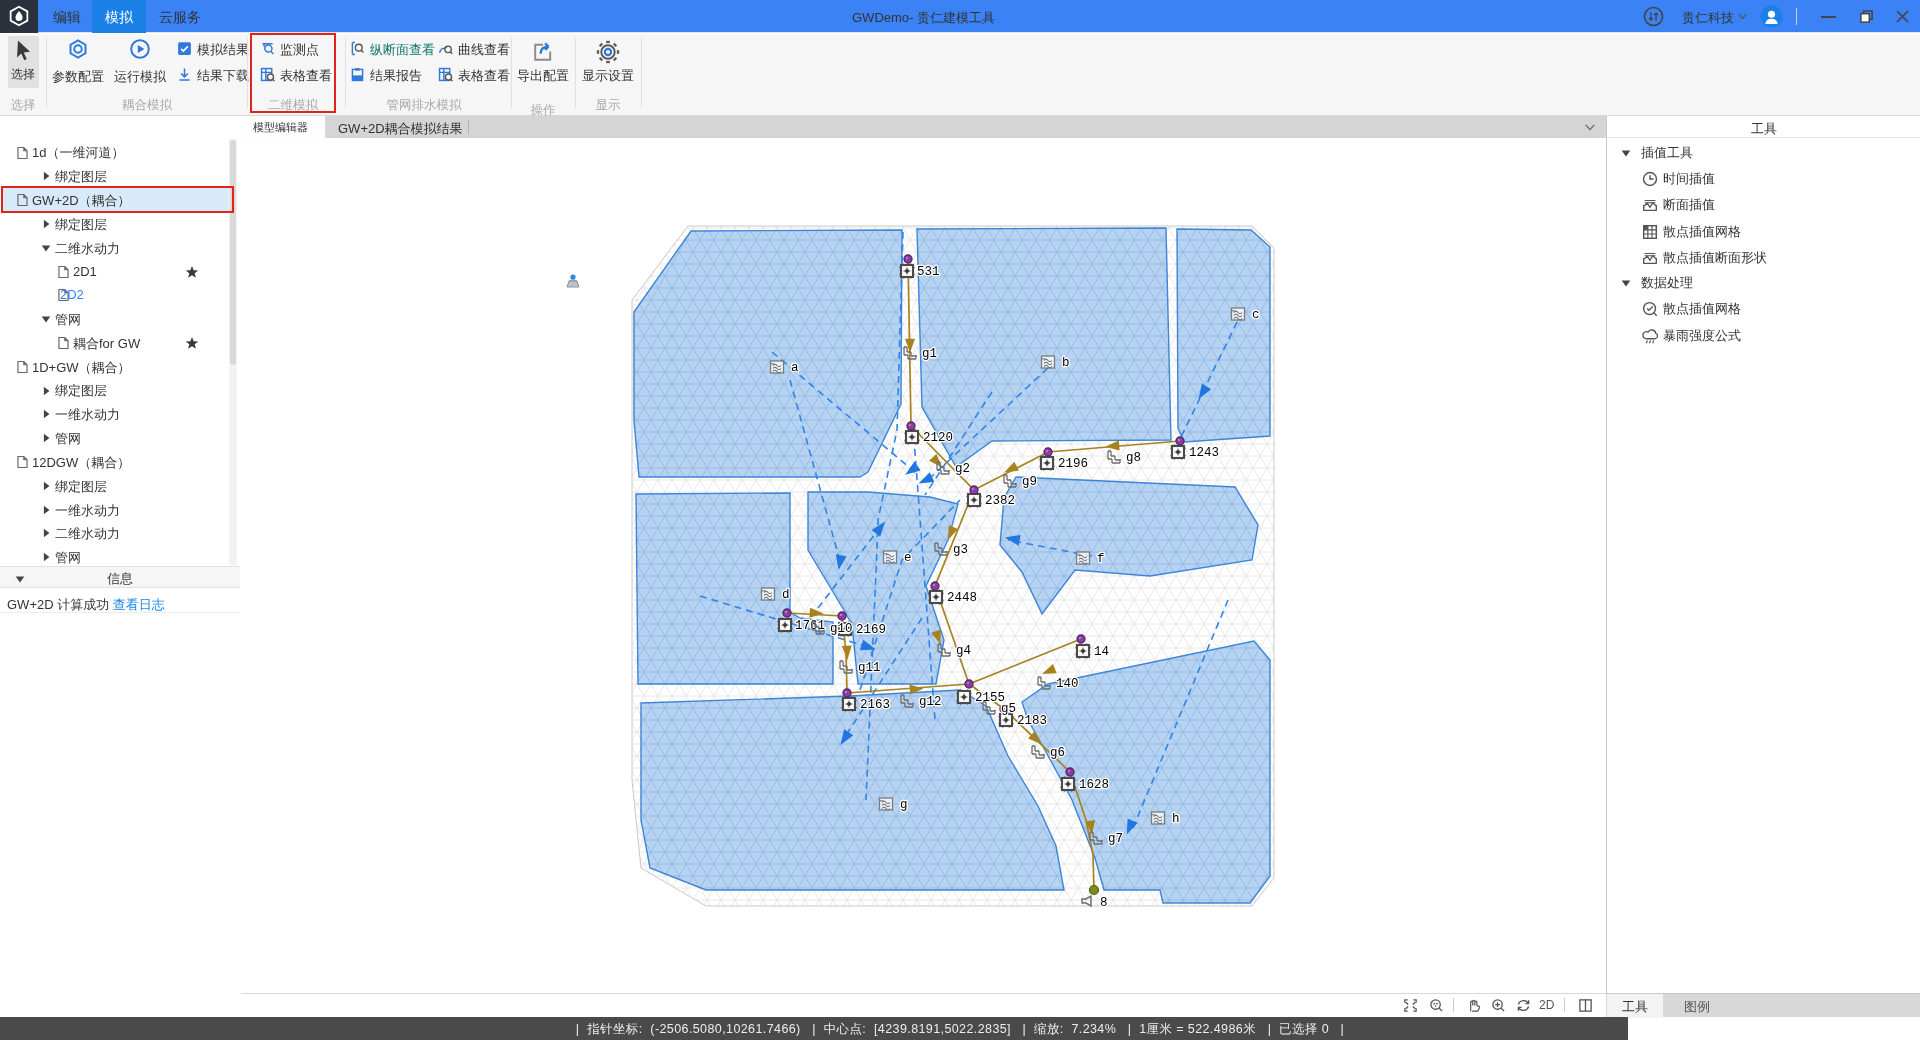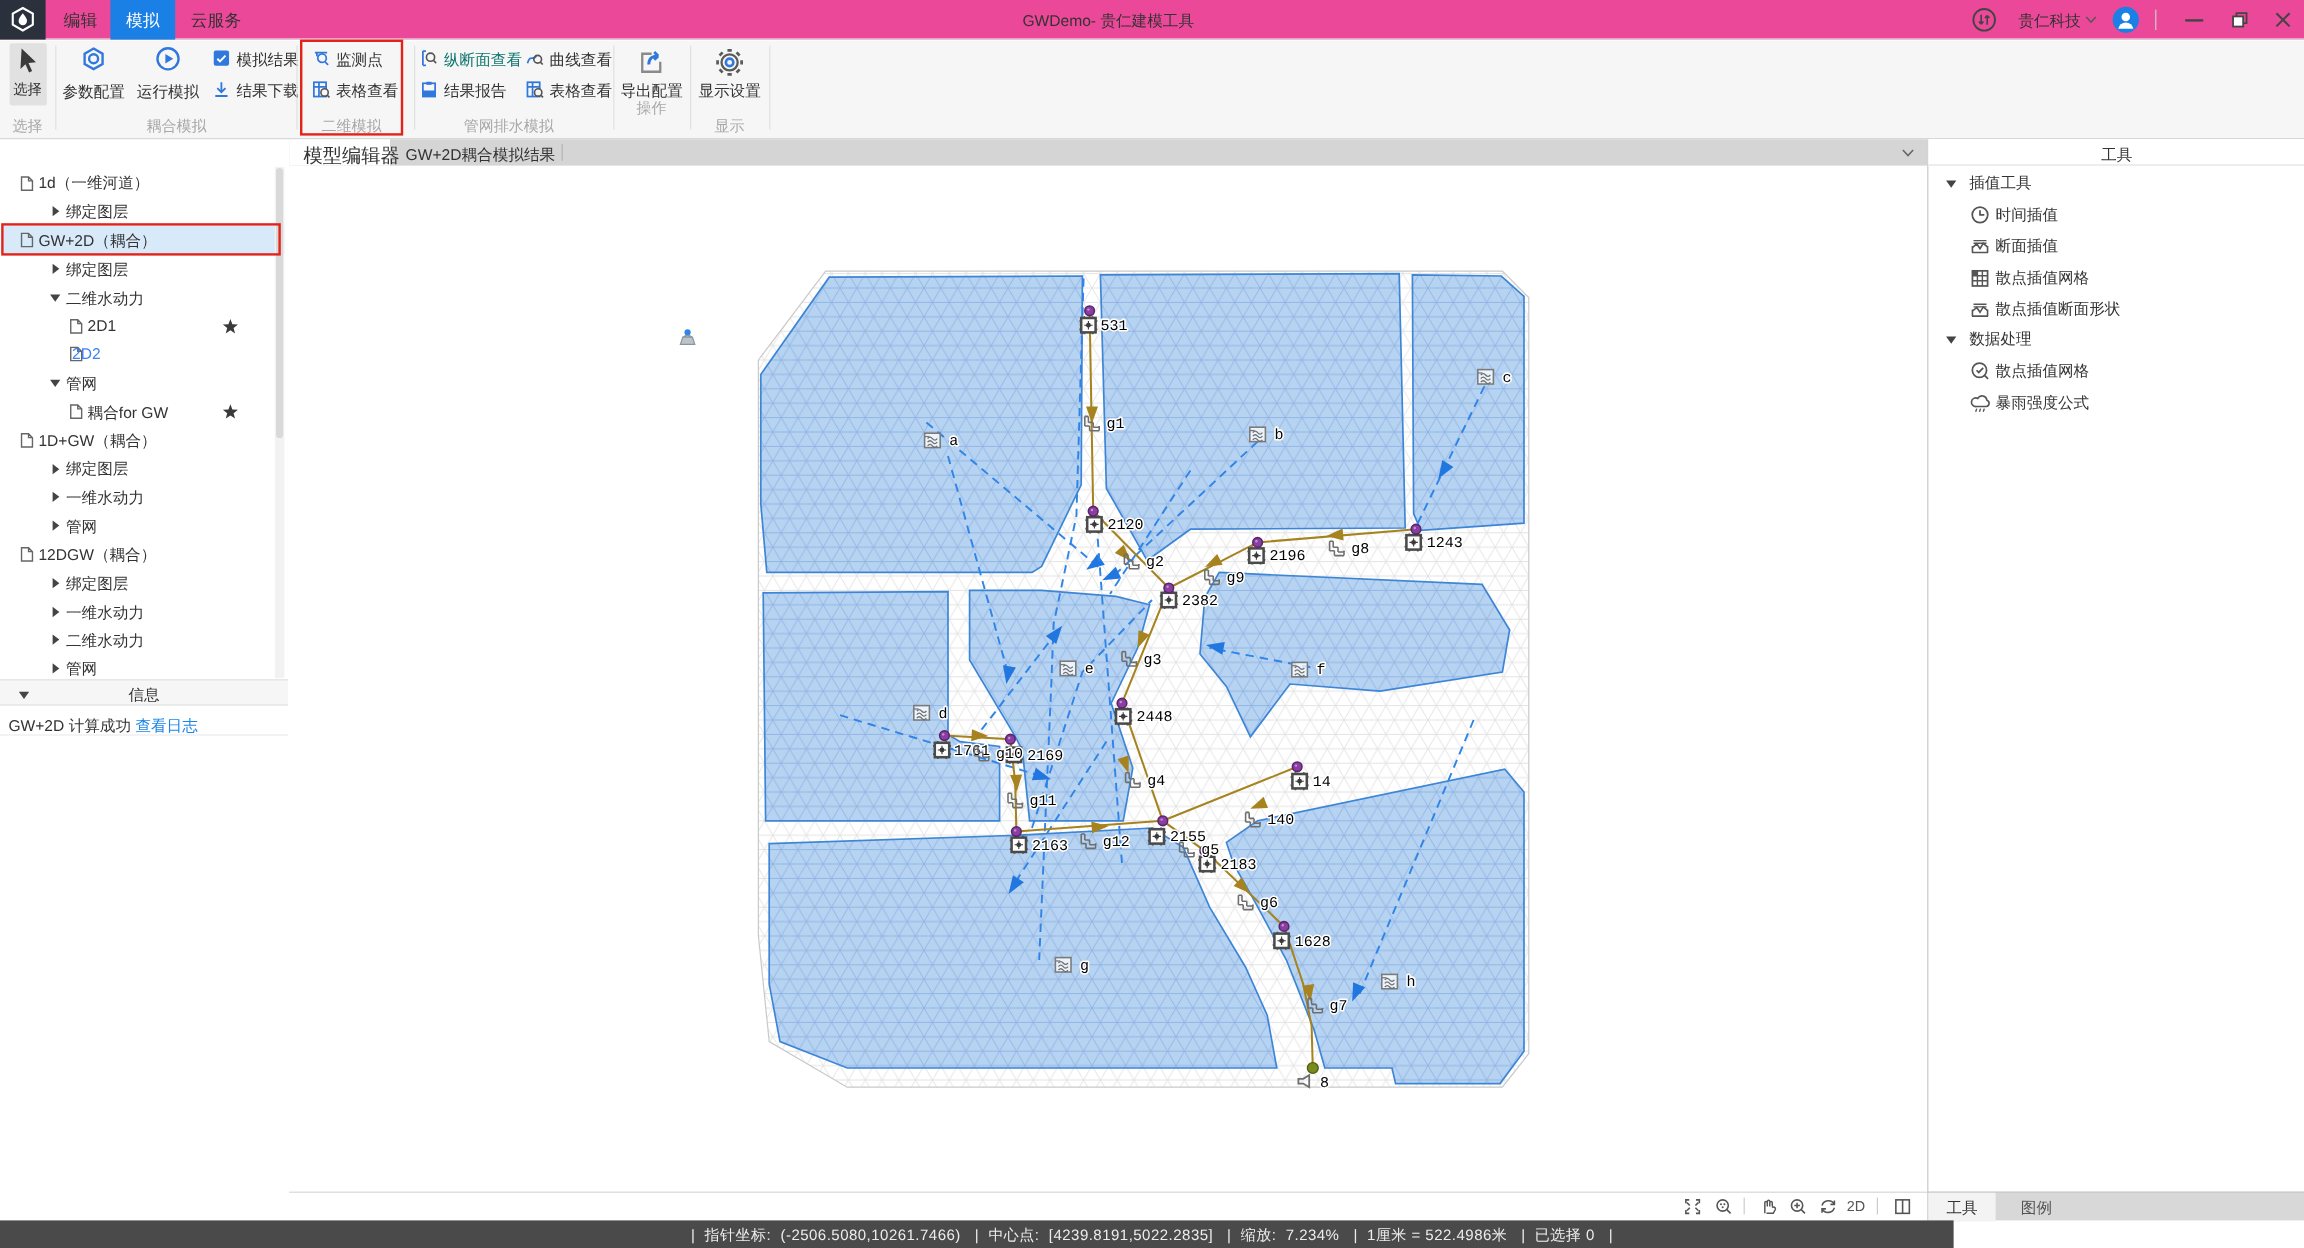--- a/index.html
+++ b/index.html
@@ -2,21 +2,21 @@
 <html><head><meta charset="utf-8"><title>GWDemo</title>
 <style>
 *{margin:0;padding:0;box-sizing:border-box}
 html,body{width:1920px;height:1040px;overflow:hidden;background:#fff;
  font-family:"Liberation Sans",sans-serif;-webkit-font-smoothing:antialiased}
 .abs{position:absolute}
 .txt{position:absolute;white-space:nowrap}
 </style></head>
 <body>
 <div class="abs" style="left:0;top:0;width:1920px;height:1040px;background:#fff">
-<div class="abs" style="left:0;top:0;width:1920px;height:33px;background:#ec4899;border-bottom:1px solid #e3e3e3">
+<div class="abs" style="left:0;top:0;width:1920px;height:33px;background:#3b82f6;border-bottom:1px solid #e3e3e3">
 <div class="abs" style="left:0;top:0;width:38px;height:33px;background:#2b313c"></div>
 <svg style="position:absolute;left:8px;top:5px" width="22" height="22" viewBox="0 0 20 20" fill="none">
         <polygon points="10,1.5 17.6,5.8 17.6,14.2 10,18.5 2.4,14.2 2.4,5.8" stroke="#fff" stroke-width="1.6"></polygon>
         <path d="M10,5.5 C12.3,8.2 13.2,9.8 13.2,11.3 a3.2,3.2 0 0 1 -6.4,0 C6.8,9.8 7.7,8.2 10,5.5 Z" fill="#fff"></path>
       </svg>
 <div class="txt" style="left:53px;top:9px;font-size:14px;color:#333">编辑</div>
 <div class="abs" style="left:92px;top:0;width:54px;height:33px;background:#1a80e6"></div>
 <div class="txt" style="left:105px;top:9px;font-size:14px;color:#fff">模拟</div>
 <div class="txt" style="left:159px;top:9px;font-size:14px;color:#333">云服务</div>
 <div class="txt" style="left:852px;top:9px;font-size:13px;color:#333">GWDemo- 贵仁建模工具</div>
@@ -112,21 +112,21 @@
         <path d="M16,15.6 L18.3,17.8" stroke="#555" stroke-width="1.6"></path>
       </svg>
 <div class="txt" style="left:458px;top:33px;font-size:13px;color:#333">表格查看</div>
 <div class="txt" style="left:424px;top:63px;font-size:12.5px;color:#a8a8a8;transform:translateX(-50%)">管网排水模拟</div>
 <div class="abs" style="left:511px;top:4px;width:1px;height:70px;background:#e0e0e0"></div>
 <svg style="position:absolute;left:531px;top:6px" width="24" height="24" viewBox="0 0 20 20" fill="none">
         <path d="M16,9.5 V16.5 H3.5 V4 H10" stroke="#8a8a8a" stroke-width="1.6"></path>
         <path d="M8,11.5 C8,7 11,5.5 14.6,5.5 M14.6,5.5 L11.8,2.8 M14.6,5.5 L11.8,8.2" stroke="#3078dc" stroke-width="2"></path>
       </svg>
 <div class="txt" style="left:543px;top:33px;font-size:13px;color:#333;transform:translateX(-50%)">导出配置</div>
-<div class="txt" style="left:543px;top:48px;font-size:12.5px;color:#a8a8a8;transform:translateX(-50%)">操作</div>
+<div class="txt" style="left:543px;top:68px;font-size:12.5px;color:#a8a8a8;transform:translateX(-50%)">操作</div>
 <div class="abs" style="left:575px;top:4px;width:1px;height:70px;background:#e0e0e0"></div>
 <svg style="position:absolute;left:596px;top:6px" width="24" height="24" viewBox="0 0 20 20" fill="none">
         <g stroke="#5a5a5a" stroke-width="1.6">
           <circle cx="10" cy="10" r="5.6"></circle>
           <line x1="17.40" y1="10.00" x2="19.30" y2="10.00" stroke-width="3"></line>
           <line x1="15.23" y1="15.23" x2="16.58" y2="16.58" stroke-width="3"></line>
           <line x1="10.00" y1="17.40" x2="10.00" y2="19.30" stroke-width="3"></line>
           <line x1="4.77" y1="15.23" x2="3.42" y2="16.58" stroke-width="3"></line>
           <line x1="2.60" y1="10.00" x2="0.70" y2="10.00" stroke-width="3"></line>
           <line x1="4.77" y1="4.77" x2="3.42" y2="3.42" stroke-width="3"></line>
@@ -225,21 +225,21 @@
 <div class="abs" style="left:0;top:566px;width:240px;height:22px;background:#f6f6f6;border-top:1px solid #e2e2e2;border-bottom:1px solid #e2e2e2"></div>
 <svg style="position:absolute;left:14px;top:573px" width="12" height="12" viewBox="0 0 14 14" fill="none">
       <polygon points="2,4 12,4 7,11" fill="#444"></polygon>
     </svg>
 <div class="txt" style="left:120px;top:570px;font-size:13px;color:#333;transform:translateX(-50%)">信息</div>
 <div class="txt" style="left:7px;top:596px;font-size:13px;color:#333">GW+2D 计算成功 <span style="color:#1a86e8">查看日志</span></div>
 <div class="abs" style="left:0;top:612px;width:240px;height:1px;background:#ececec"></div>
 <div class="abs" style="left:241px;top:116px;width:1365px;height:901px;background:#fff">
 <div class="abs" style="left:0;top:0;width:1365px;height:22px;background:#d5d5d5"></div>
 <div class="abs" style="left:0;top:0;width:84px;height:22px;background:#fefefe"></div>
-<div class="txt" style="left:12px;top:4px;font-size:16px;color:#333">模型编辑器</div>
+<div class="txt" style="left:12px;top:4px;font-size:11px;color:#333">模型编辑器</div>
 <div class="txt" style="left:97px;top:4px;font-size:13px;color:#333">GW+2D耦合模拟结果</div>
 <div class="abs" style="left:227px;top:4px;width:1px;height:14px;background:#b5b5b5"></div>
 <svg style="position:absolute;left:1343px;top:7px" width="12" height="9" viewBox="0 0 14 10" fill="none">
         <path d="M2,2 L7,7.5 L12,2" stroke="#666" stroke-width="1.5"></path>
       </svg>
 </div>
 <svg width="1365" height="855" viewBox="241 138 1365 855" style="position:absolute;left:241px;top:138px">
 <defs>
 <pattern id="mg" patternUnits="userSpaceOnUse" width="14" height="24">
  <rect width="14" height="24" fill="#ffffff"></rect>

